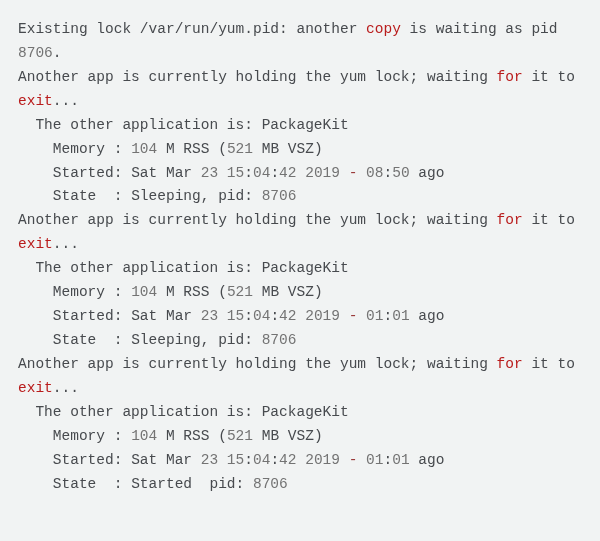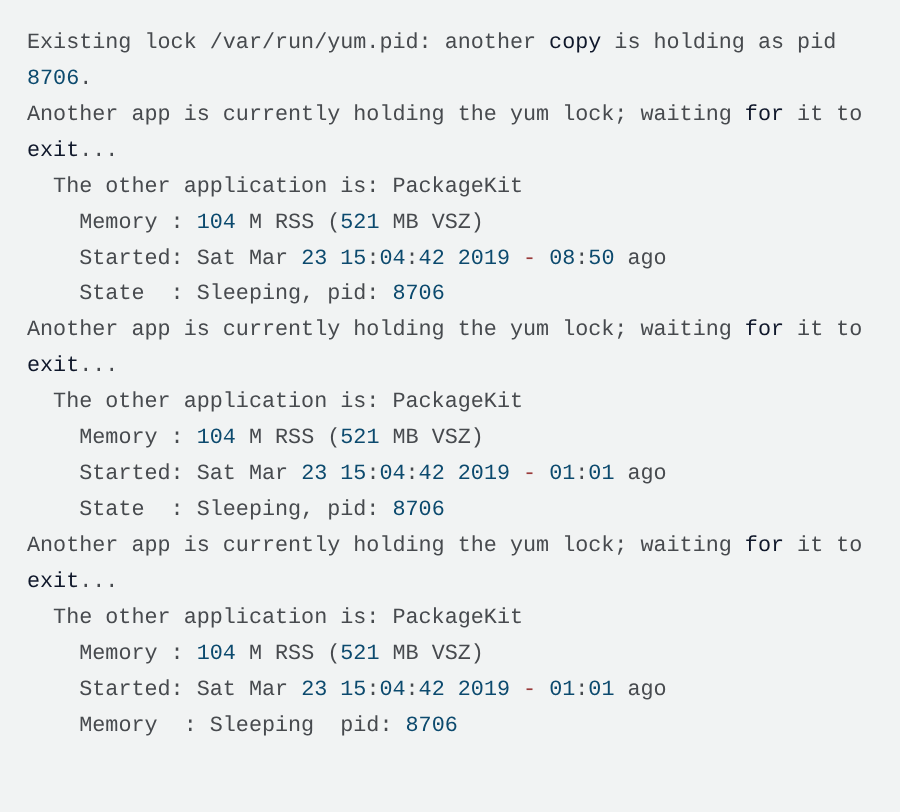--- a/index.html
+++ b/index.html
@@ -19,35 +19,35 @@
   }
   pre.terminal {
     margin: 0;
     padding: 18px 18px 0 18px;
     white-space: pre-wrap;
     word-break: break-word;
     font-family: inherit;
     font-size: inherit;
     line-height: inherit;
   }
-  .kw   { color: #0f172a; }   
-  .num  { color: #0c4a6e; }   
+  .kw   { color: #b91c1c; }   
+  .num  { color: #737373; }   
   .op   { color: #9a3a3a; }
 </style>
 </head>
 <body>
 
-<pre class="terminal"><span><span>Existing lock /var/run/yum.pid: another </span><span class="kw">copy</span><span> is holding as pid </span><span class="num">8706</span><span>.</span></span>
+<pre class="terminal"><span><span>Existing lock /var/run/yum.pid: another </span><span class="kw">copy</span><span> is waiting as pid </span><span class="num">8706</span><span>.</span></span>
 <span><span>Another app is currently holding the yum lock; waiting </span><span class="kw">for</span><span> it to </span><span class="kw">exit</span><span>...</span></span>
 <span>  The other application is: PackageKit</span>
 <span><span>    Memory : </span><span class="num">104</span><span> M RSS (</span><span class="num">521</span><span> MB VSZ)</span></span>
 <span><span>    Started: Sat Mar </span><span class="num">23</span><span> </span><span class="num">15</span><span>:</span><span class="num">04</span><span>:</span><span class="num">42</span><span> </span><span class="num">2019</span><span> </span><span class="op">-</span><span> </span><span class="num">08</span><span>:</span><span class="num">50</span><span> ago</span></span>
 <span><span>    State  : Sleeping, pid: </span><span class="num">8706</span></span>
 <span><span>Another app is currently holding the yum lock; waiting </span><span class="kw">for</span><span> it to </span><span class="kw">exit</span><span>...</span></span>
 <span>  The other application is: PackageKit</span>
 <span><span>    Memory : </span><span class="num">104</span><span> M RSS (</span><span class="num">521</span><span> MB VSZ)</span></span>
 <span><span>    Started: Sat Mar </span><span class="num">23</span><span> </span><span class="num">15</span><span>:</span><span class="num">04</span><span>:</span><span class="num">42</span><span> </span><span class="num">2019</span><span> </span><span class="op">-</span><span> </span><span class="num">01</span><span>:</span><span class="num">01</span><span> ago</span></span>
 <span><span>    State  : Sleeping, pid: </span><span class="num">8706</span></span>
 <span><span>Another app is currently holding the yum lock; waiting </span><span class="kw">for</span><span> it to </span><span class="kw">exit</span><span>...</span></span>
 <span>  The other application is: PackageKit</span>
 <span><span>    Memory : </span><span class="num">104</span><span> M RSS (</span><span class="num">521</span><span> MB VSZ)</span></span>
 <span><span>    Started: Sat Mar </span><span class="num">23</span><span> </span><span class="num">15</span><span>:</span><span class="num">04</span><span>:</span><span class="num">42</span><span> </span><span class="num">2019</span><span> </span><span class="op">-</span><span> </span><span class="num">01</span><span>:</span><span class="num">01</span><span> ago</span></span>
-<span><span>    Memory  : Sleeping  pid: </span><span class="num">8706</span></span></pre>
+<span><span>    State  : Started  pid: </span><span class="num">8706</span></span></pre>
 
 </body></html>

